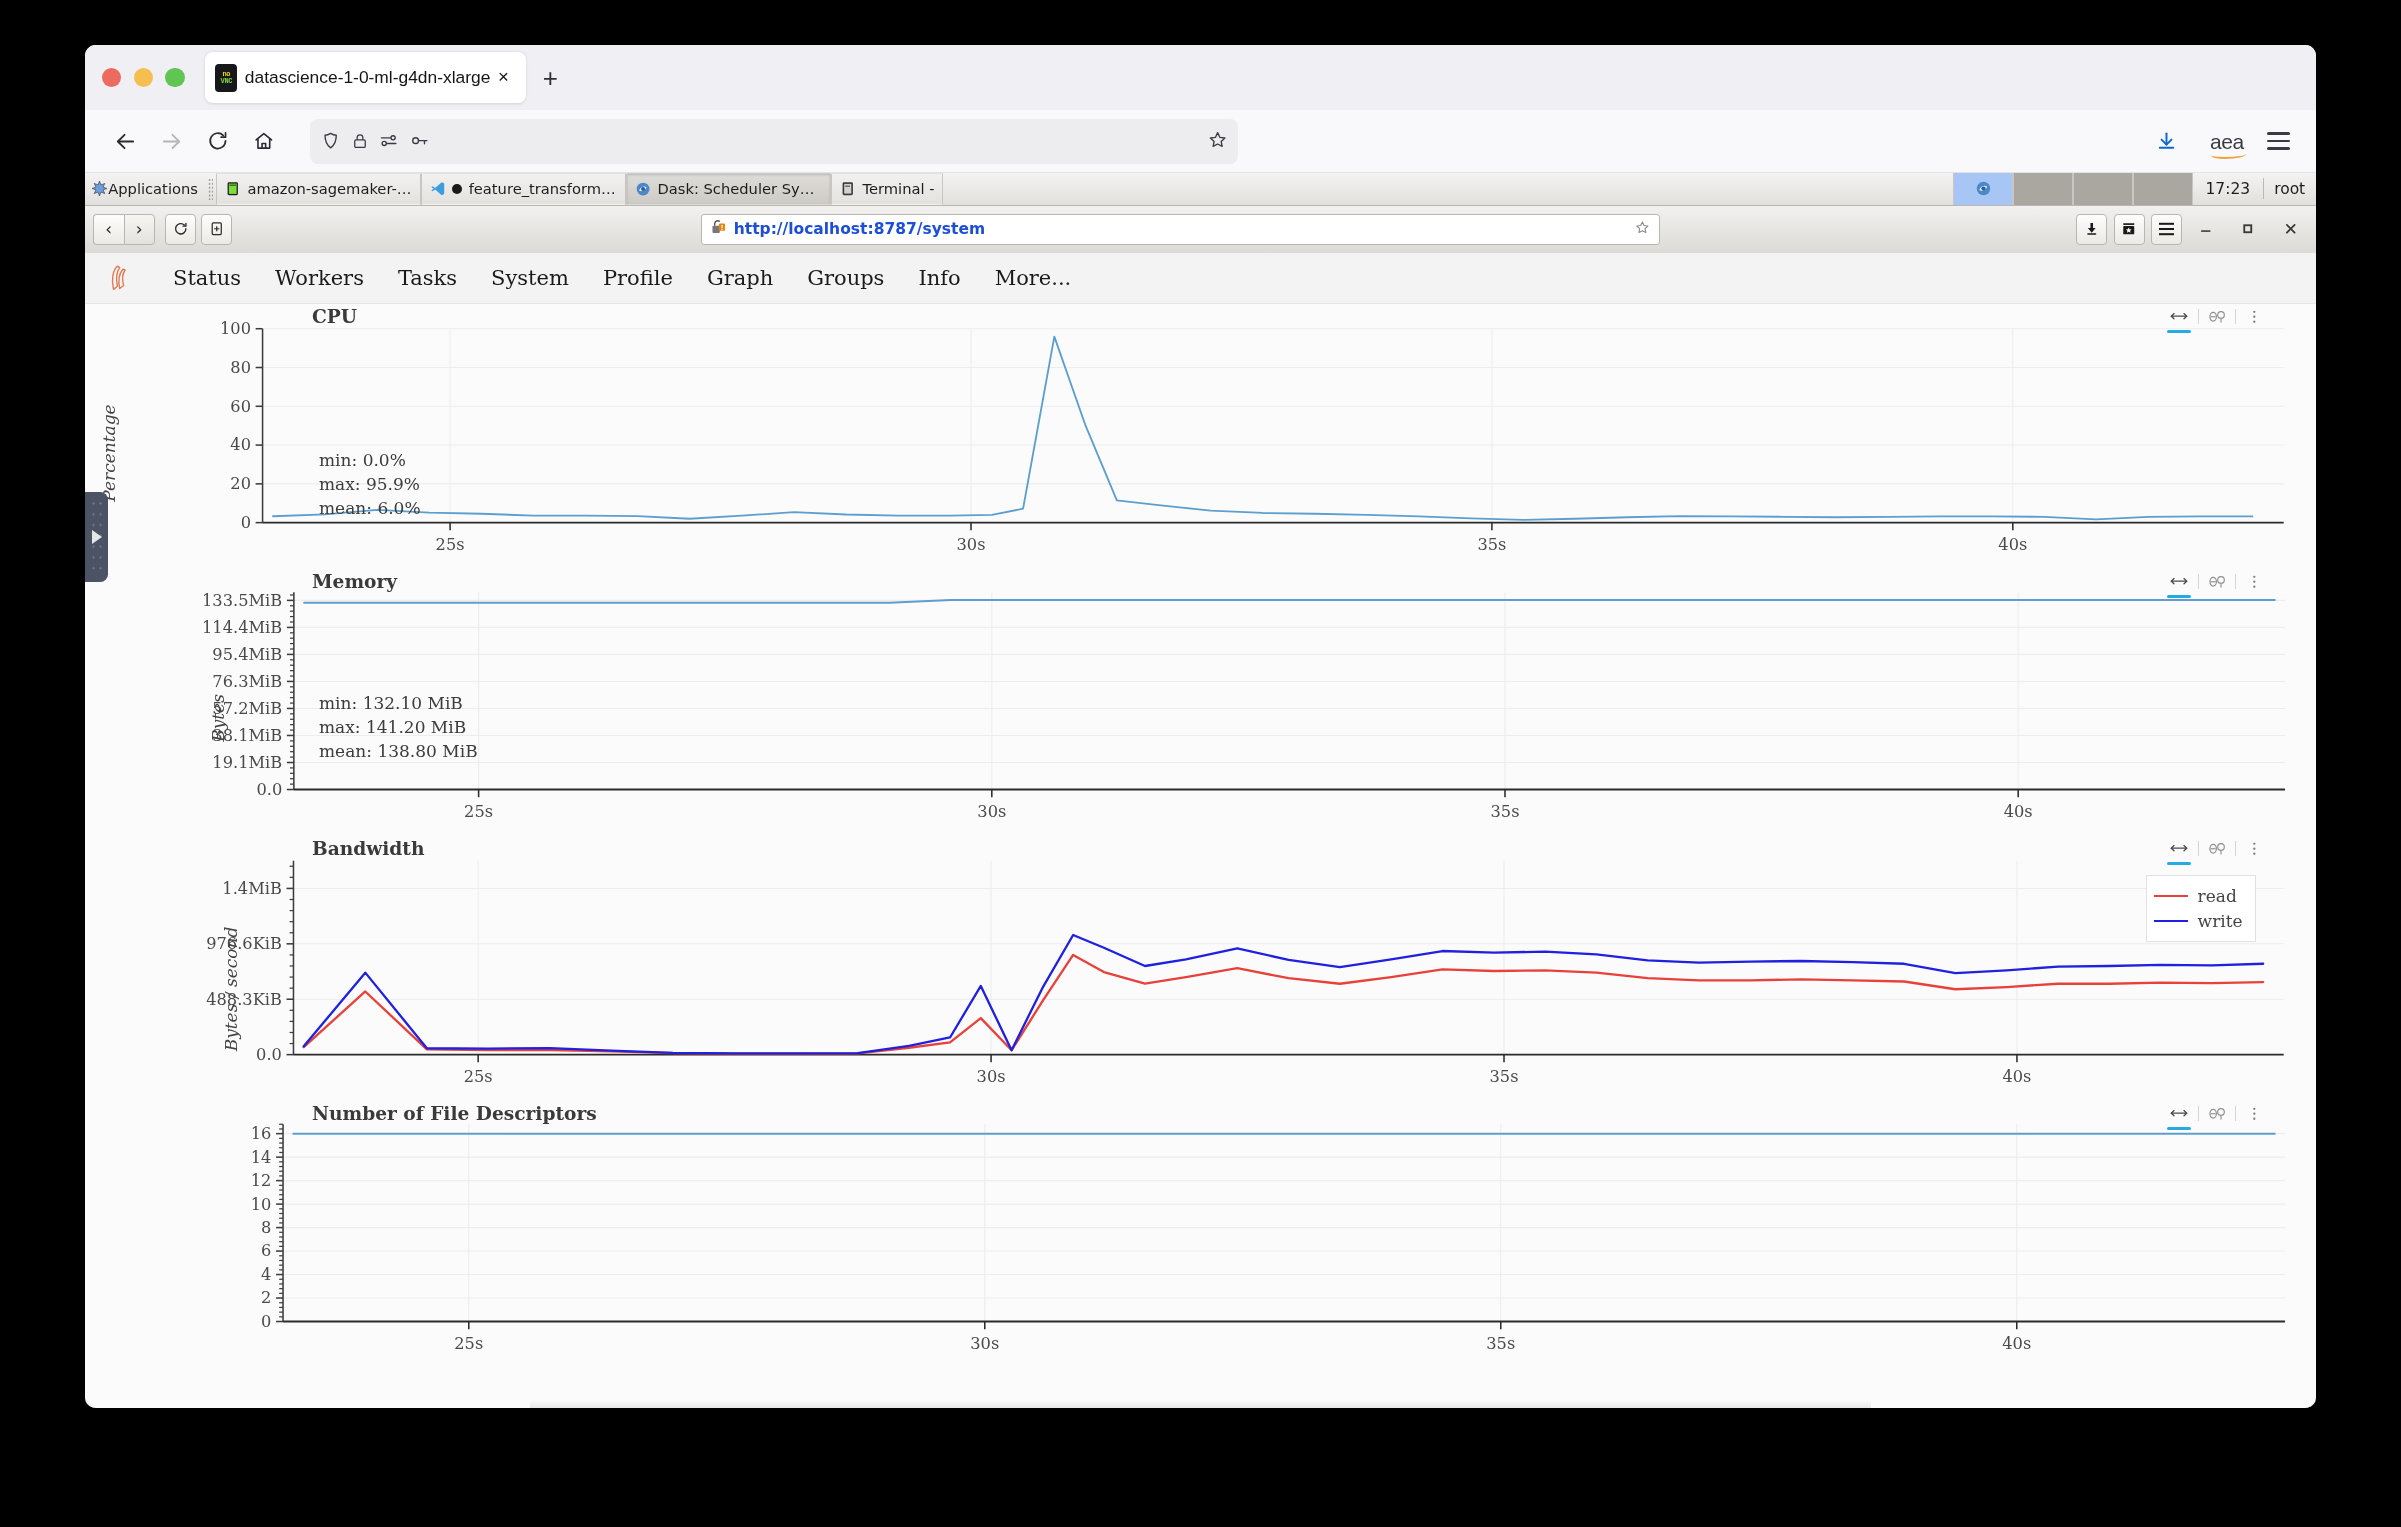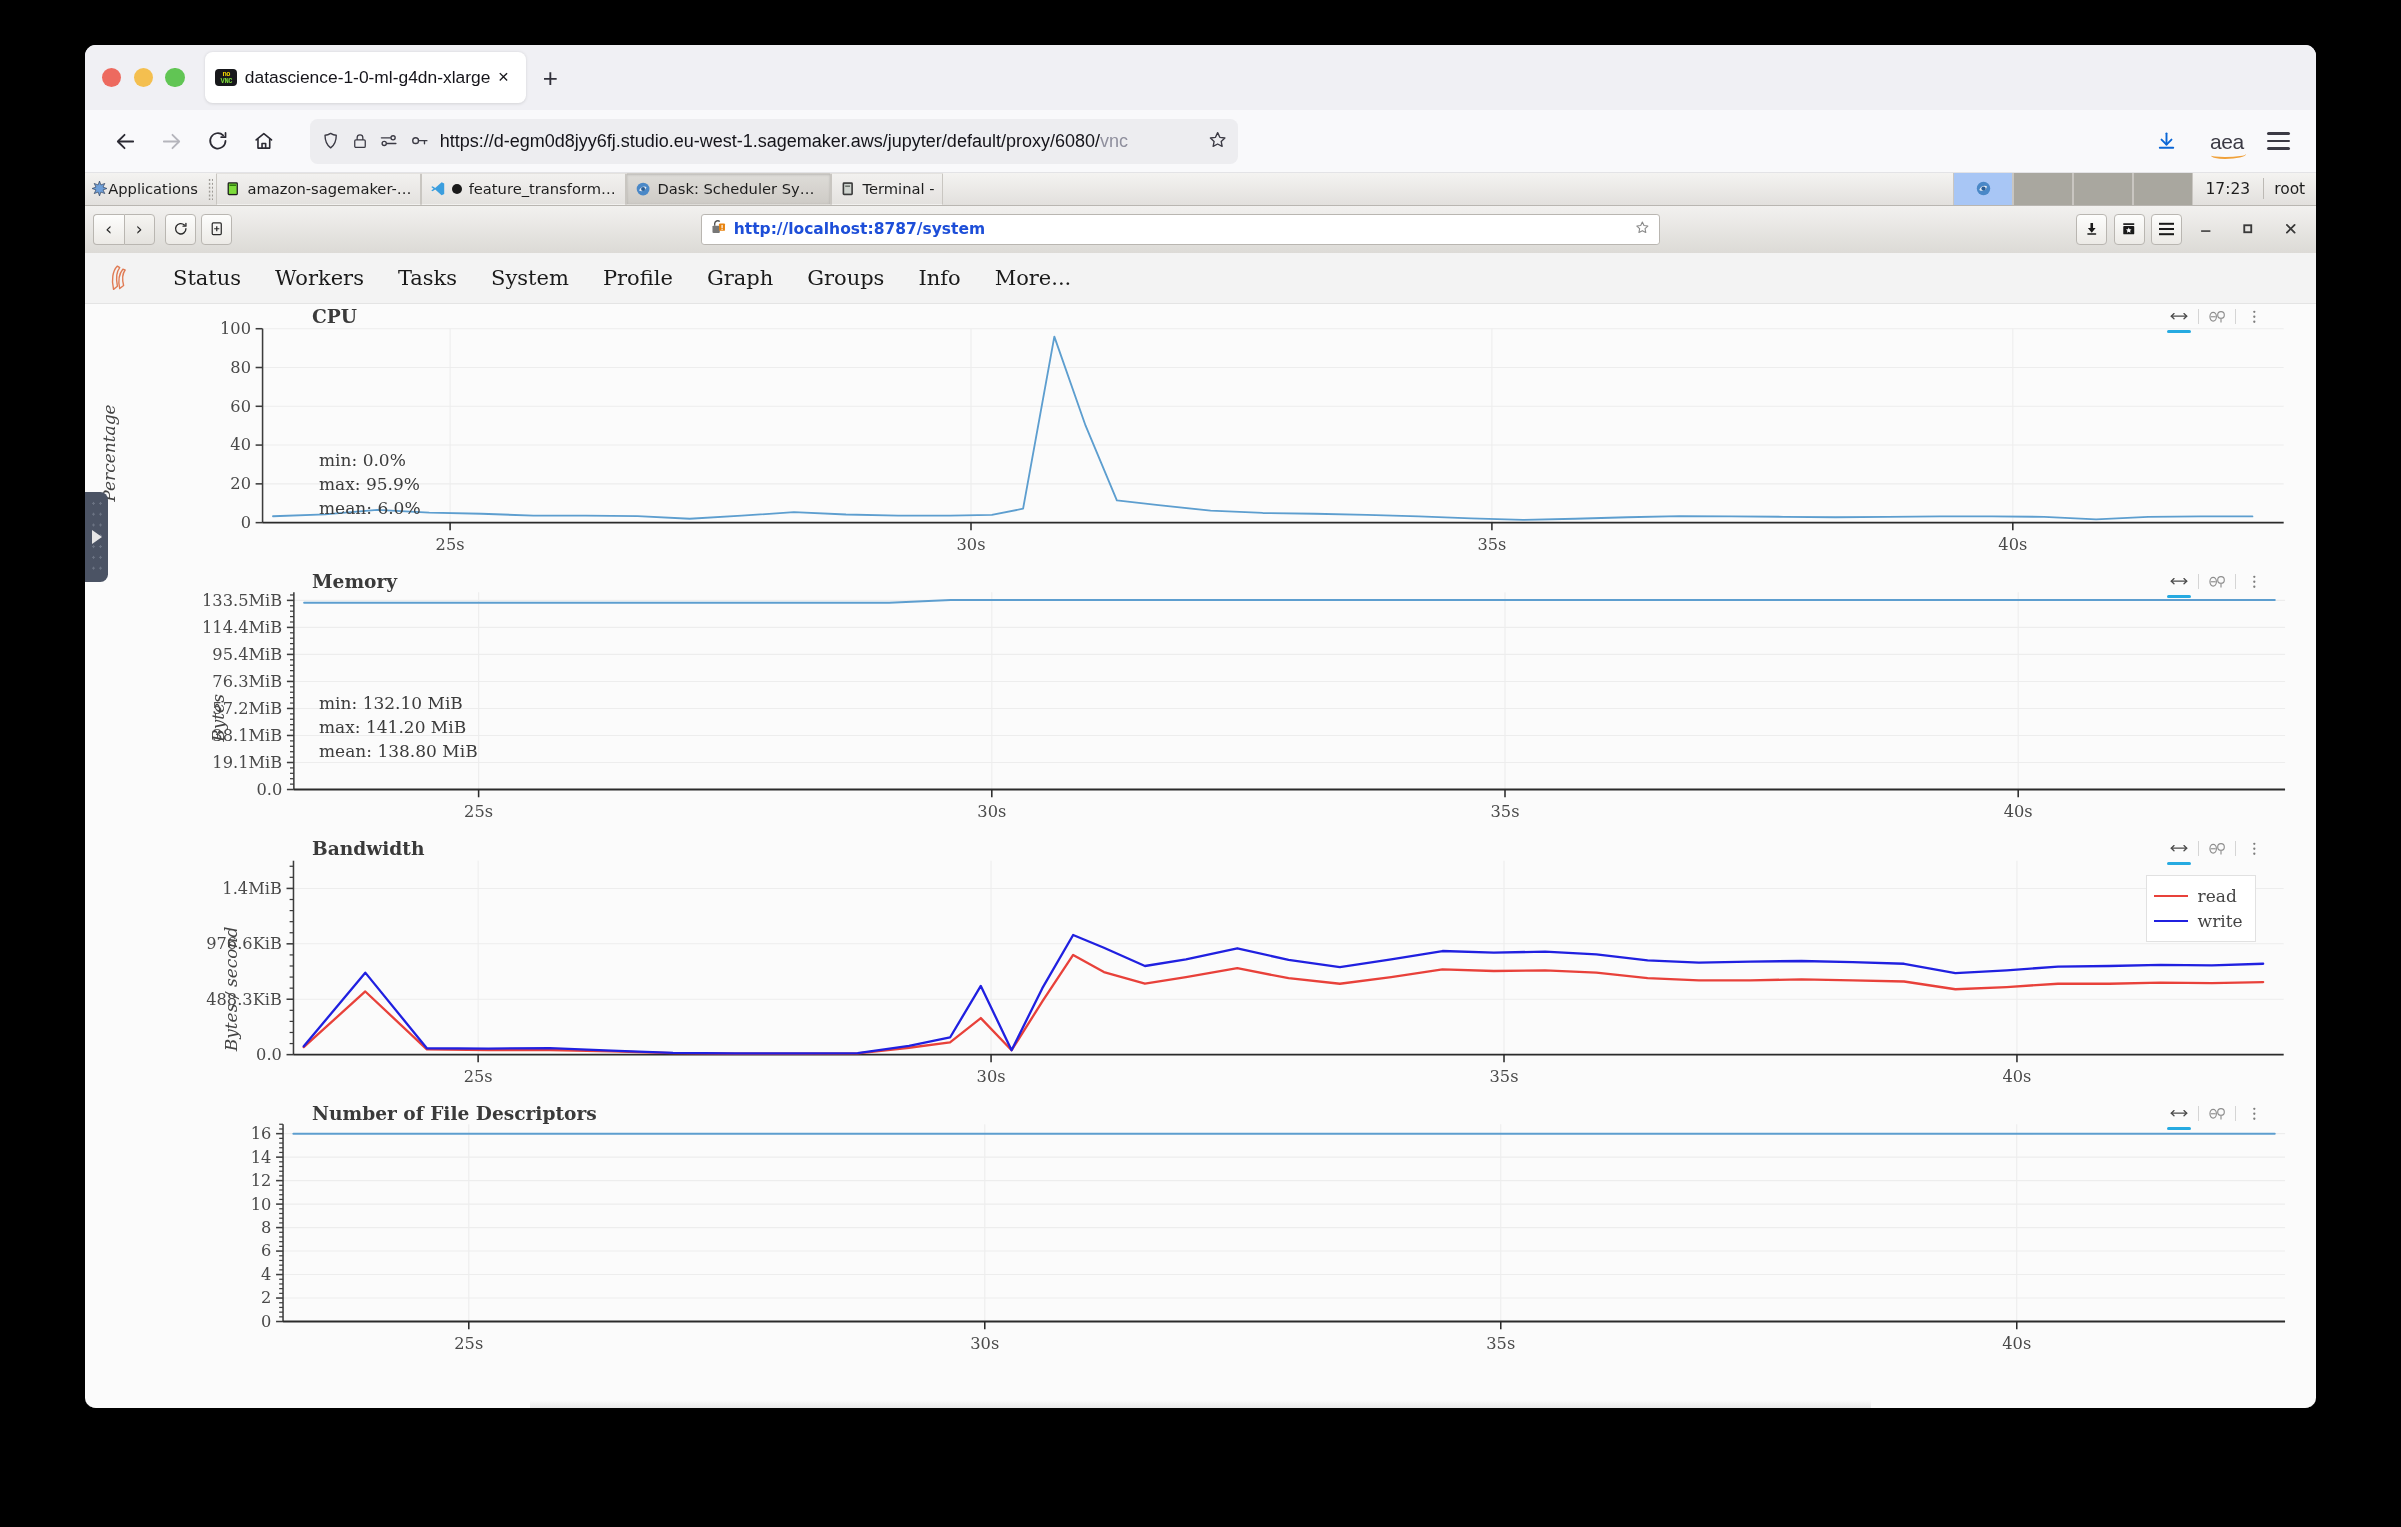--- a/index.html
+++ b/index.html
@@ -38,21 +38,21 @@
   #tab-active {
     height: 51px; min-width: 321px;
     background: #ffffff;
     border-radius: 7.7px;
     display: flex; align-items: center;
     padding: 0 9.3px 0 10.8px;
     box-shadow: 0 0.8px 3.1px rgba(0,0,0,.12);
     gap: 7.7px;
   }
   .tab-fav {
-    width: 21.7px; height: 17px; border-radius: 3.9px;
+    width: 21.7px; height: 28px; border-radius: 3.9px;
     background: #17181b;
     display:flex; align-items:center; justify-content:center;
     flex-shrink:0;
   }
   .tab-fav span {
     font-family:"Liberation Mono", monospace;
     font-size: 7px; line-height:7px; font-weight: 700;
     color:#f5d900; text-align:center;
     letter-spacing:-0.4px;
   }
@@ -387,21 +387,20 @@
             <circle cx="6.5" cy="15.5" r="2.6"></circle>
           </svg>
       </span>
       <span class="ic">
         <svg width="19.3" height="19.3" viewBox="0 0 24 24" fill="none" stroke="currentColor" stroke-width="1.7" stroke-linecap="round">
             <circle cx="7" cy="12" r="3.6"></circle>
             <line x1="10.6" y1="12" x2="21" y2="12"></line>
             <line x1="18" y1="12" x2="18" y2="16"></line>
           </svg>
       </span>
-      <span id="urltext"><span>https://d-egm0d8jyy6fj.studio.eu-west-1.sagemaker.aws/jupyter/default/proxy/6080/</span><span class="dim">vnc</span></span>
       <span id="star">
         <svg width="19.3" height="19.3" viewBox="0 0 24 24" fill="none" stroke="currentColor" stroke-width="1.7" stroke-linejoin="round">
             <polygon points="12,3.3 14.7,9.1 21,9.9 16.4,14.2 17.6,20.4 12,17.4 6.4,20.4 7.6,14.2 3,9.9 9.3,9.1"></polygon>
           </svg>
       </span>
     </div>
 
 
     <div id="navright">
       <span class="nav-btn">

